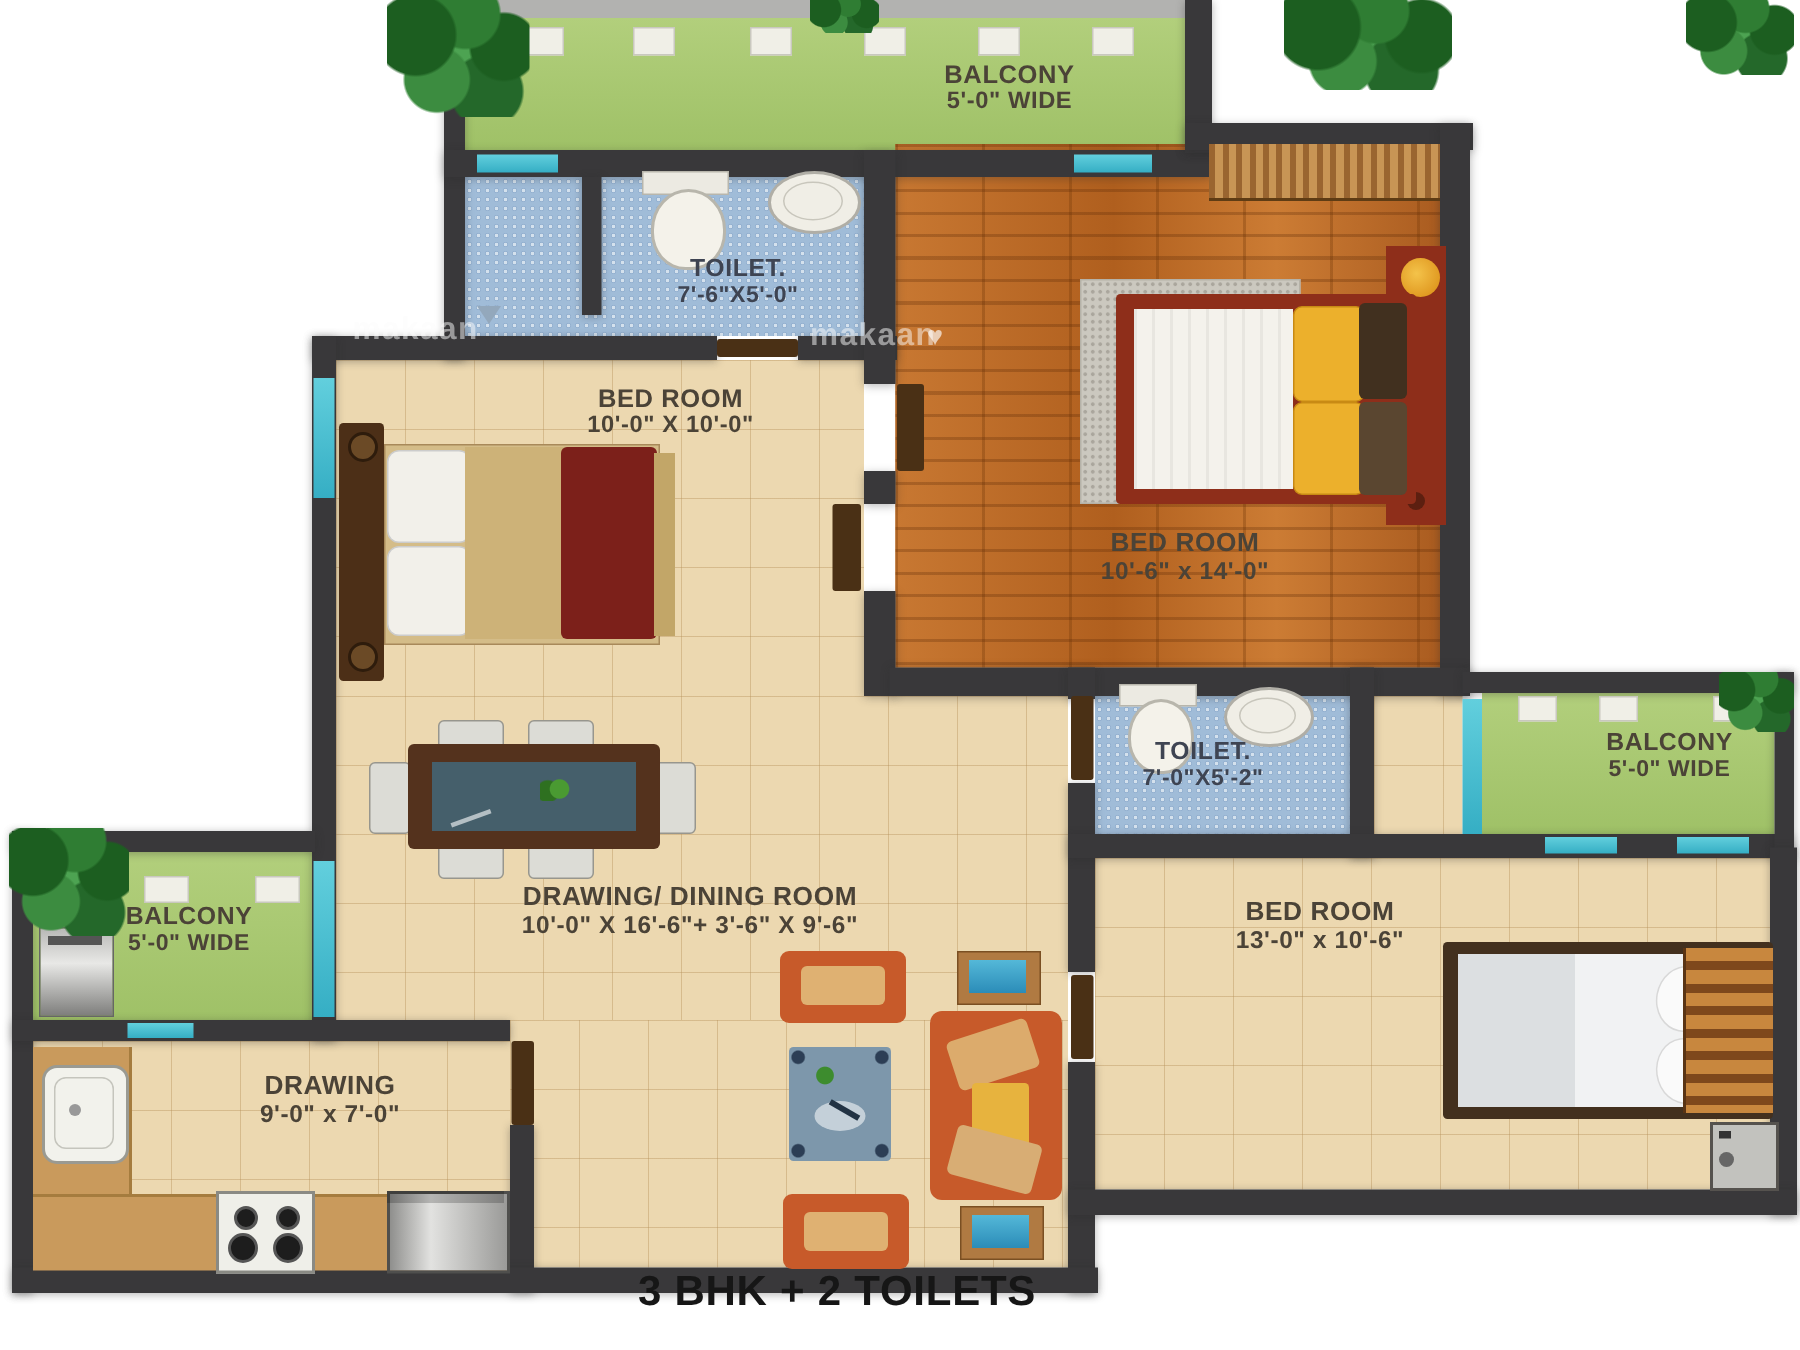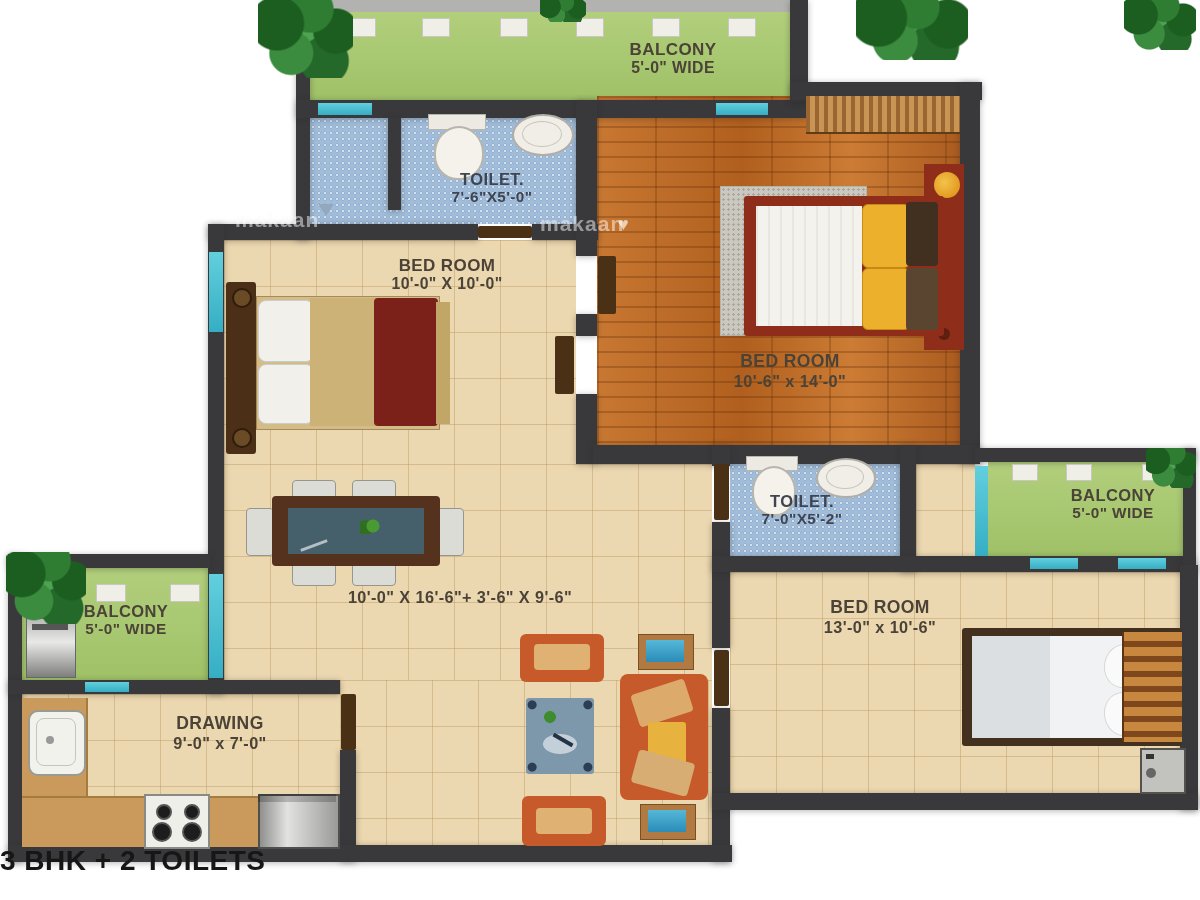--- a/index.html
+++ b/index.html
@@ -29,21 +29,21 @@
     radial-gradient(circle at 82% 40%,#1c5e20 0 24%,transparent 26%),
     radial-gradient(circle at 35% 68%,#3c8c40 0 26%,transparent 28%),
     radial-gradient(circle at 70% 78%,#24682a 0 26%,transparent 28%),
     radial-gradient(circle at 50% 45%,#4da352 0 20%,transparent 22%);}
   .room-label{position:absolute;transform:translateX(-50%);text-align:center;
     color:#4b4337;font-weight:bold;line-height:1.12;letter-spacing:.4px;white-space:nowrap;}
   .room-label .l2{font-size:.93em;}
   .toilet-label{color:#3e4452;}
   .chair{position:absolute;background:#dcdcd6;border:1px solid #97968e;border-radius:4px;}
   .wm{position:absolute;color:rgba(252,252,252,.5);font-weight:bold;font-size:21px;letter-spacing:1px;}
-  .footer{position:absolute;left:0;top:848px;width:1092px;text-align:left;color:#161616;font-weight:bold;}
+  .footer{position:absolute;left:12px;top:848px;width:1092px;text-align:center;color:#161616;font-weight:bold;}
   .footer .f1{font-size:28px;line-height:25px;letter-spacing:.5px;}
   .footer .f2{font-size:30px;line-height:27px;letter-spacing:.5px;}
 </style>
 </head>
 <body>
 
 <div id="plan">
 
   <div class="floor-green" style="left:310px;top:12px;width:480px;height:88px;"></div>
   <div class="floor-tile" style="left:310px;top:118px;width:268px;height:106px;"></div>
@@ -231,20 +231,21 @@
   </div>
   <div class="room-label" style="left:1113px;top:486px;font-size:16.5px;">
     <div class="l1">BALCONY</div>
     <div class="l2">5'-0" WIDE</div>
   </div>
   <div class="room-label" style="left:880px;top:598px;font-size:17.5px;">
     <div class="l1">BED ROOM</div>
     <div class="l2">13'-0" x 10'-6"</div>
   </div>
   <div class="room-label" style="left:460px;top:588px;font-size:17.5px;">
+    <div class="l1">DRAWING/ DINING ROOM</div>
     <div class="l2">10'-0" X 16'-6"+ 3'-6" X 9'-6"</div>
   </div>
   <div class="room-label" style="left:126px;top:602px;font-size:16.5px;">
     <div class="l1">BALCONY</div>
     <div class="l2">5'-0" WIDE</div>
   </div>
   <div class="room-label" style="left:220px;top:714px;font-size:17.5px;">
     <div class="l1">DRAWING</div>
     <div class="l2">9'-0" x 7'-0"</div>
   </div>

